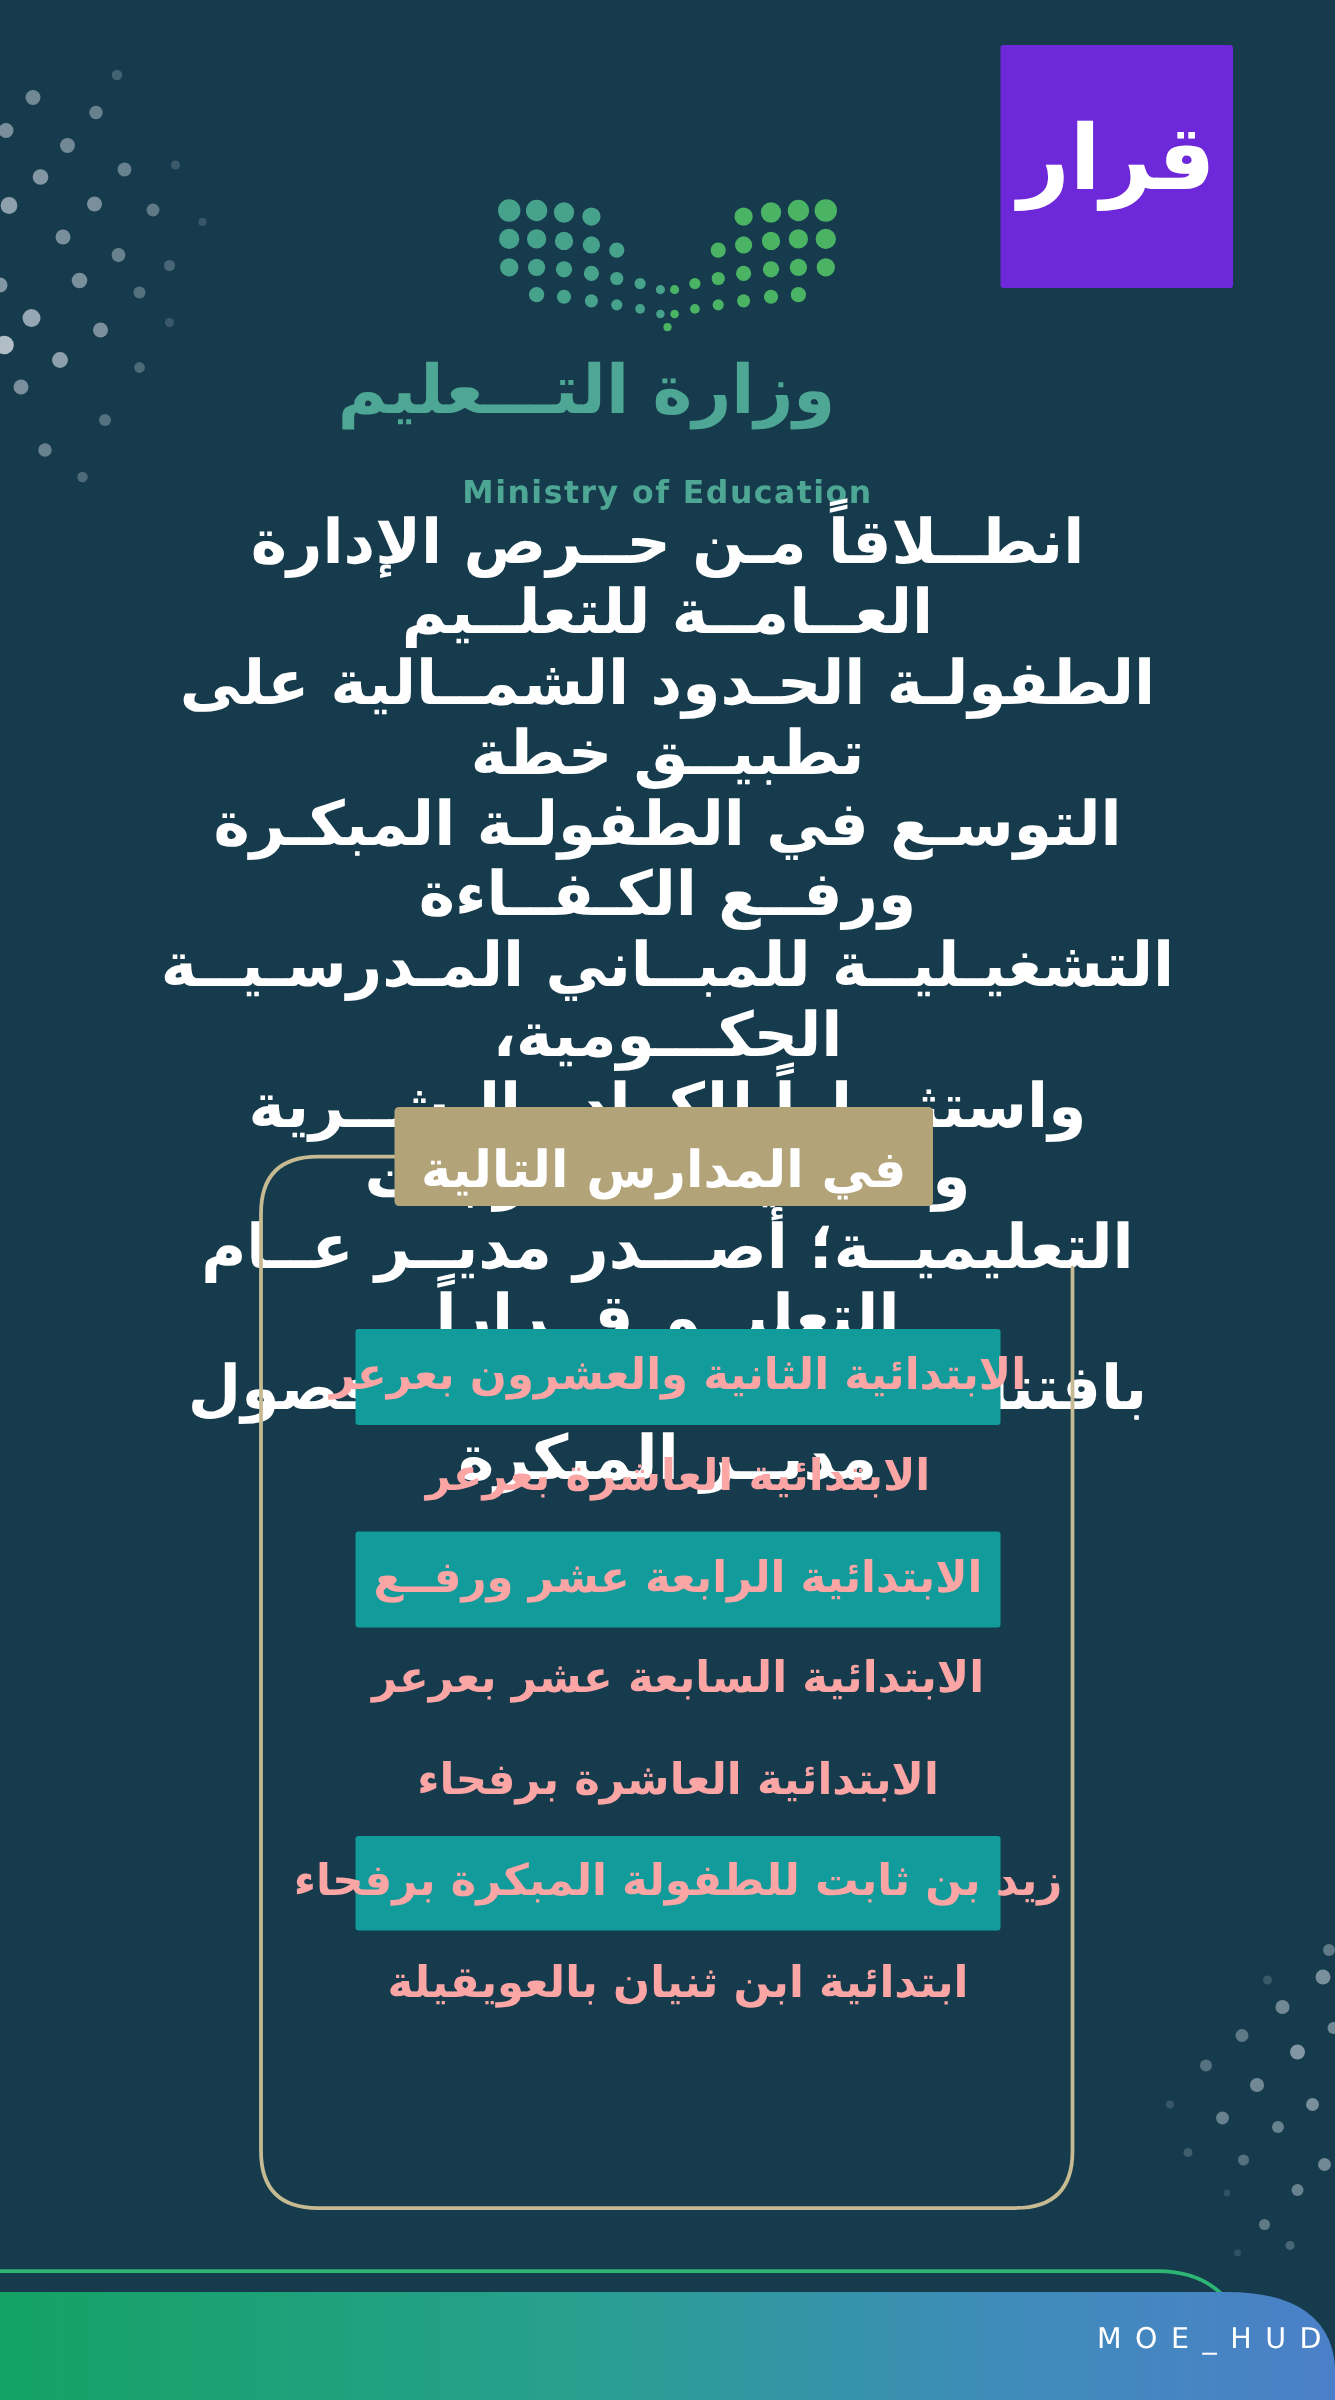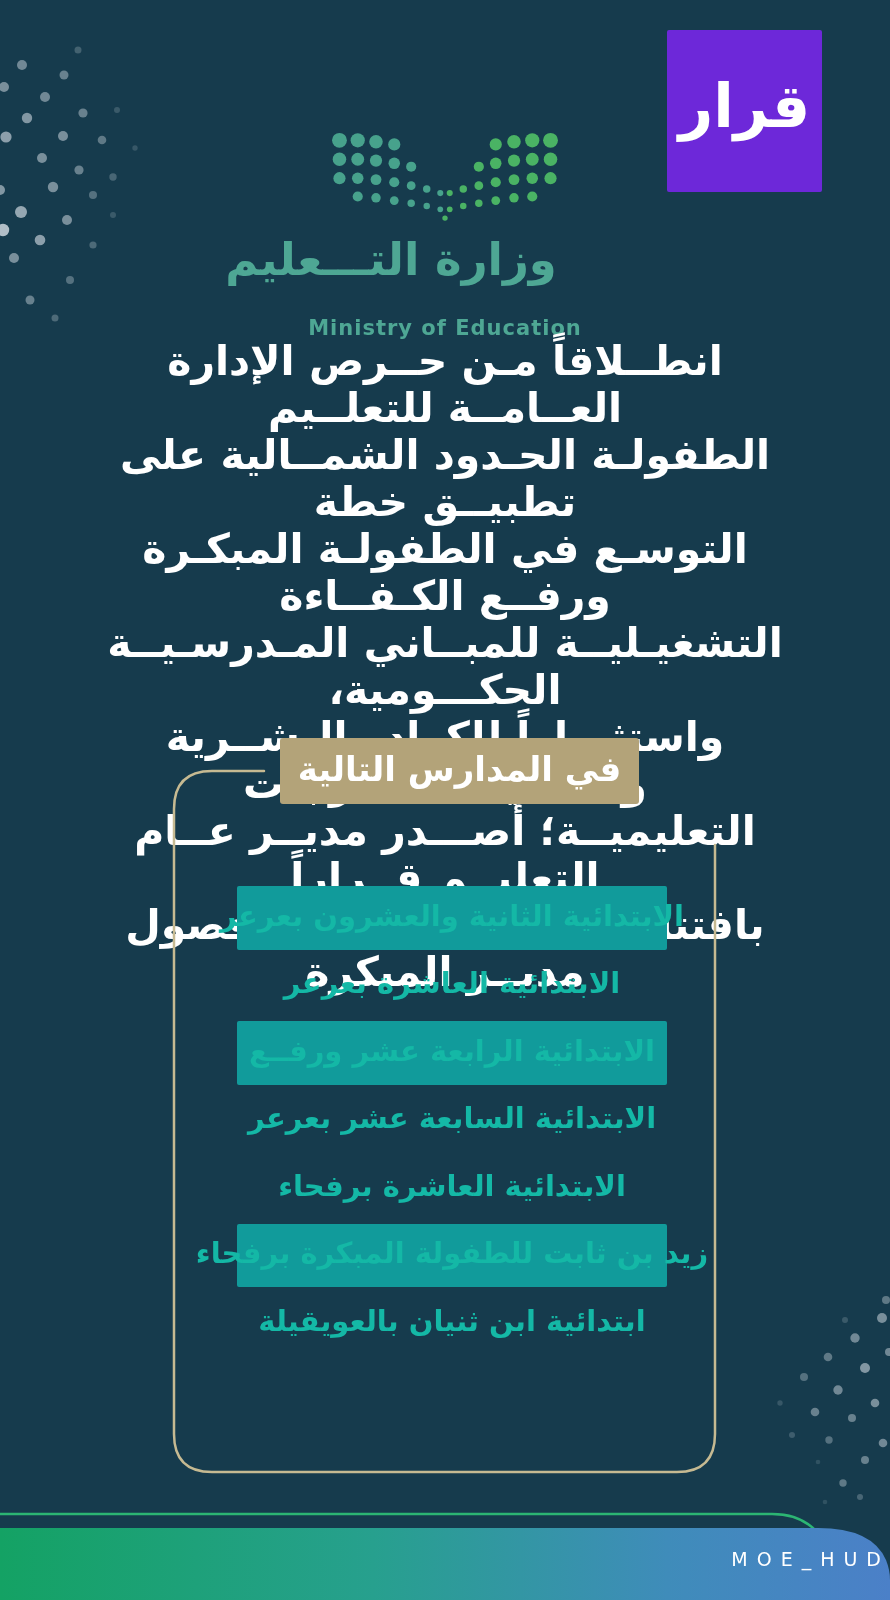--- a/index.html
+++ b/index.html
@@ -36,31 +36,31 @@
     left:95px;top:338px;width:700px;direction:rtl;
     color:#ffffff;font-size:41px;font-weight:700;line-height:47px;
     text-align:center;
   }
 
   
   .frame{left:0;top:0;}
 
   
   .banner{
-    left:280px;top:738px;width:359px;height:66px;
+    left:263px;top:738px;width:359px;height:66px;
     background:#b3a379;border-radius:3px;
-    display:flex;align-items:center;justify-content:center;
+    display:flex;align-items:flex-end;justify-content:center;
   }
   .banner span{color:#ffffff;font-size:34px;font-weight:700;direction:rtl;padding-bottom:4px;}
 
   
   .list{left:176px;top:884px;width:535px;direction:rtl;}
   .row{
     height:67.5px;display:flex;align-items:center;justify-content:center;
-    color:#14b8a6;font-size:29px;font-weight:700;margin-left:17px;
+    color:#fca5a5;font-size:29px;font-weight:700;margin-left:17px;
   }
   .row.hl{position:relative;}
   .row.hl::before{
     content:"";position:absolute;left:44px;right:44px;top:2px;bottom:2px;
     background:#119b9b;border-radius:2px;
   }
   .row span{position:relative;z-index:1;padding-bottom:4px;}
 
   
   .footer-svg{left:0;top:1500px;}

